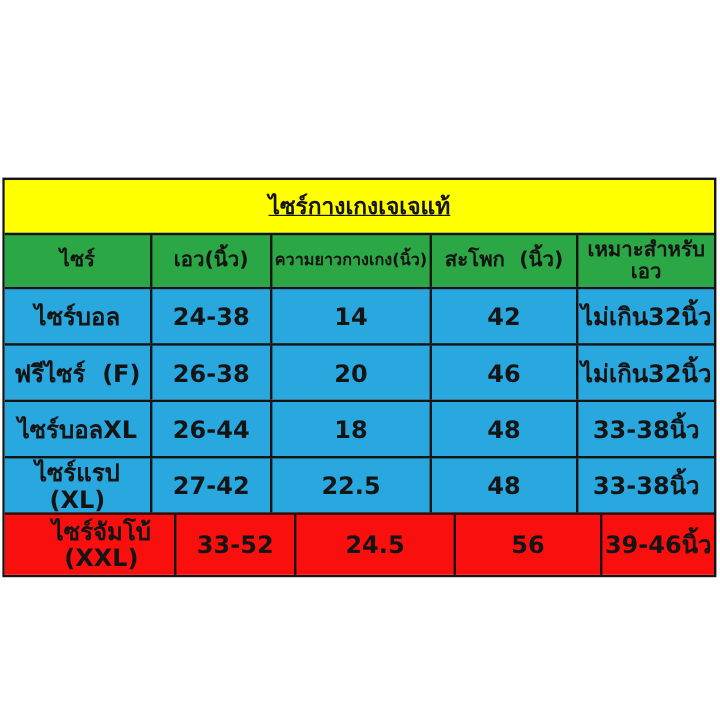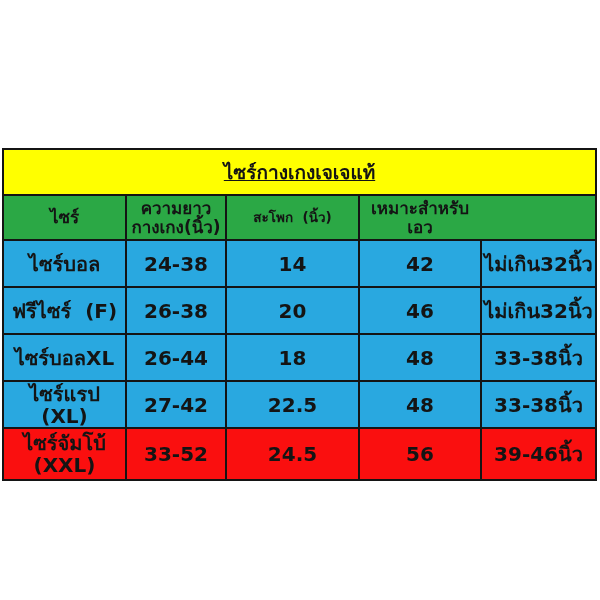--- a/index.html
+++ b/index.html
@@ -22,21 +22,21 @@
   }
   .row {
     display: grid;
     grid-template-columns: 121px 100px 133px 122px 1fr;
     border-top: 2px solid var(--border, #141414);
   }
   .row:first-child { border-top: none; }
   .row.title-row { grid-template-columns: 1fr; height: 44px; background: var(--title-bg, #ffff00); text-decoration: underline; }
   .row.head-row  { height: 43px; background: var(--header-bg, #2ba845); }
   .row.data-row  { height: 45px; background: var(--row-bg, #29a8e0); }
-  .row.last-row  { height: 50px; background: var(--last-row-bg, #fa0f0f); }
+  .row.last-row  { height: 50px; background: var(--last-row-bg, #fa0f0f); padding-left: 20px; }
   .cell {
     display: flex;
     align-items: center;
     justify-content: center;
     text-align: center;
     border-left: 2px solid var(--border, #141414);
     font-size: 20px;
     line-height: 1.1;
     white-space: pre-wrap;
     overflow: hidden;
@@ -51,20 +51,21 @@
 <body style="background: rgb(255, 255, 255);">
 
 <div class="tbl">
 
   <div class="row title-row">
     <div class="cell title-cell">ไซร์กางเกงเจเจแท้</div>
   </div>
 
   <div class="row head-row">
     <div class="cell">ไซร์</div>
+    <div class="cell">เอว(นิ้ว)</div>
     <div class="cell">ความยาวกางเกง(นิ้ว)</div>
     <div class="cell">สะโพก  (นิ้ว)</div>
     <div class="cell">เหมาะสำหรับเอว</div>
   </div>
 
   <div class="row data-row">
     <div class="cell">ไซร์บอล</div>
     <div class="cell">24-38</div>
     <div class="cell">14</div>
     <div class="cell">42</div>

